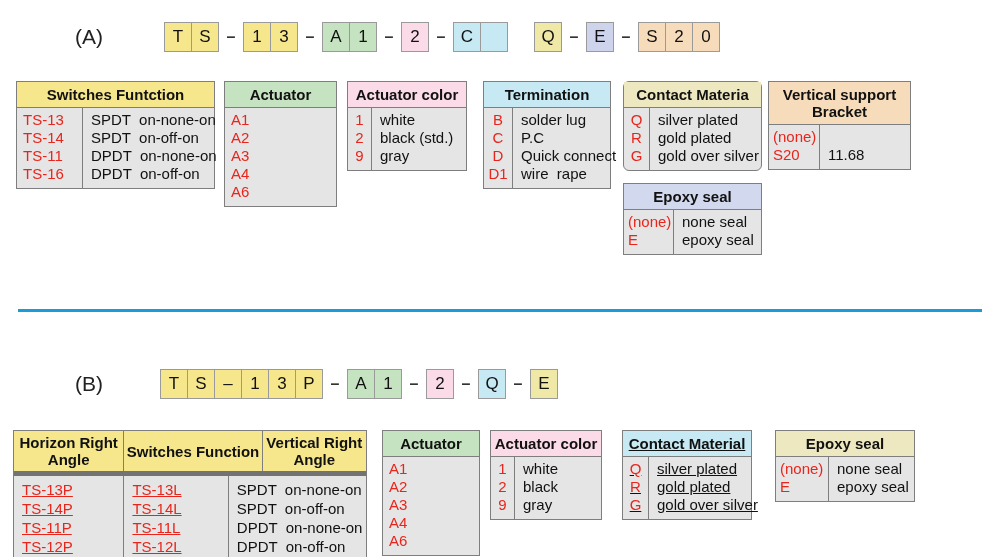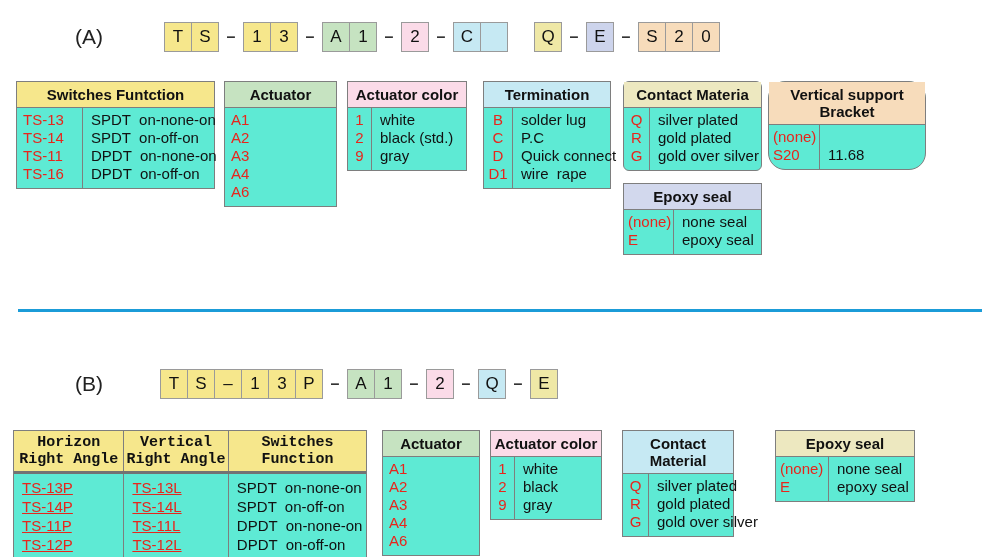--- a/index.html
+++ b/index.html
@@ -13,35 +13,35 @@
   .grp{display:flex;}
   .box{
     width:28px;height:30px;box-sizing:border-box;border:1px solid #9a9a9a;
     display:flex;align-items:center;justify-content:center;
     font-size:17px;color:#111;white-space:pre;
   }
   .grp .box + .box{margin-left:-1px;}
   .dash{margin:0 7px;width:10px;text-align:center;font-size:16px;font-weight:bold;color:#333;}
   .codegap{width:26px;}
   
-  .tbl{position:absolute;box-sizing:border-box;background:#5eead4;border:1px solid #7e7e7e;}
+  .tbl{position:absolute;box-sizing:border-box;background:#e5e5e5;border:1px solid #7e7e7e;}
   .th{
     border-bottom:1px solid #7e7e7e;text-align:center;font-weight:bold;
     font-size:15px;line-height:17px;padding:4px 2px;color:#111;
   }
   .tb{display:flex;align-items:stretch;}
   .col{padding:3px 0 5px 0;}
   .col .line{font-size:15px;line-height:18px;white-space:pre;}
   .codes{color:#e8251c;flex:0 0 auto;box-sizing:border-box;}
   .codes.left{padding-left:6px;}
   .codes.center{text-align:center;}
   .descs{border-left:1px solid #7e7e7e;color:#111;flex:1 1 auto;padding-left:8px;}
   .descs.center{padding-left:0;text-align:center;}
   
-  .thr{display:flex;border-bottom:3px solid #737373;font-family:Liberation Mono, monospace;}
+  .thr{display:flex;border-bottom:5px solid #737373;}
   .th3{
     box-sizing:border-box;font-weight:bold;font-size:15px;line-height:17px;
     display:flex;align-items:center;justify-content:center;text-align:center;
     padding:3px 2px;color:#111;
   }
   .th3 + .th3{border-left:1px solid #7e7e7e;}
   .col3{box-sizing:border-box;padding:4px 0 5px 8px;}
   .col3 .line{font-size:15px;line-height:19px;white-space:pre;}
   .col3 + .col3{border-left:1px solid #7e7e7e;}
   .col3.red{color:#e8251c;text-decoration:underline;}
@@ -168,21 +168,21 @@
           <div class="line">G</div>
         </div>
       <div class="col descs">
           <div class="line">silver plated</div>
           <div class="line">gold plated</div>
           <div class="line">gold over silver</div>
         </div>
     </div>
   </div>
 
-  <div class="tbl" style="left:768px;top:81px;width:158px;border-radius:17px;">
+  <div class="tbl" style="left:768px;top:81px;width:143px;">
     <div class="th" style="background:#f7dcbb;padding-left:10px;padding-right:10px;">Vertical support Bracket</div>
     <div class="tb">
       <div class="col codes left" style="width:50px;padding-left:4px;">
           <div class="line">(none)</div>
           <div class="line">S20</div>
         </div>
       <div class="col descs">
           <div class="line">&nbsp;</div>
           <div class="line">11.68</div>
         </div>
@@ -230,22 +230,22 @@
       </span>
       <span class="dash">–</span>
       <span class="grp">
         <span class="box" style="background: rgb(239, 232, 166);">E</span>
       </span>
     </div>
 
   <div class="tbl b1" style="left:13px;top:430px;width:354px;">
     <div class="thr" style="background:#f6e78c;height:40px;">
       <div class="th3" style="width:110px;">Horizon Right Angle</div>
+      <div class="th3" style="width:139px;">Switches Function</div>
       <div class="th3" style="width:105px;">Vertical Right Angle</div>
-      <div class="th3" style="width:139px;">Switches Function</div>
     </div>
     <div class="tb">
       <div class="col3 red" style="width:110px;">
           <div class="line">TS-13P</div>
           <div class="line">TS-14P</div>
           <div class="line">TS-11P</div>
           <div class="line">TS-12P</div>
         </div>
       <div class="col3 red" style="width:105px;">
           <div class="line">TS-13L</div>
@@ -284,21 +284,21 @@
           <div class="line">9</div>
         </div>
       <div class="col descs">
           <div class="line">white</div>
           <div class="line">black</div>
           <div class="line">gray</div>
         </div>
     </div>
   </div>
 
-  <div class="tbl" style="left:622px;top:430px;width:112px;">
+  <div class="tbl" style="left:622px;top:430px;width:130px;text-decoration:underline;">
     <div class="th" style="background:#c6e9f3;">Contact Material</div>
     <div class="tb">
       <div class="col codes center" style="width:25px;">
           <div class="line">Q</div>
           <div class="line">R</div>
           <div class="line">G</div>
         </div>
       <div class="col descs">
           <div class="line">silver plated</div>
           <div class="line">gold plated</div>

